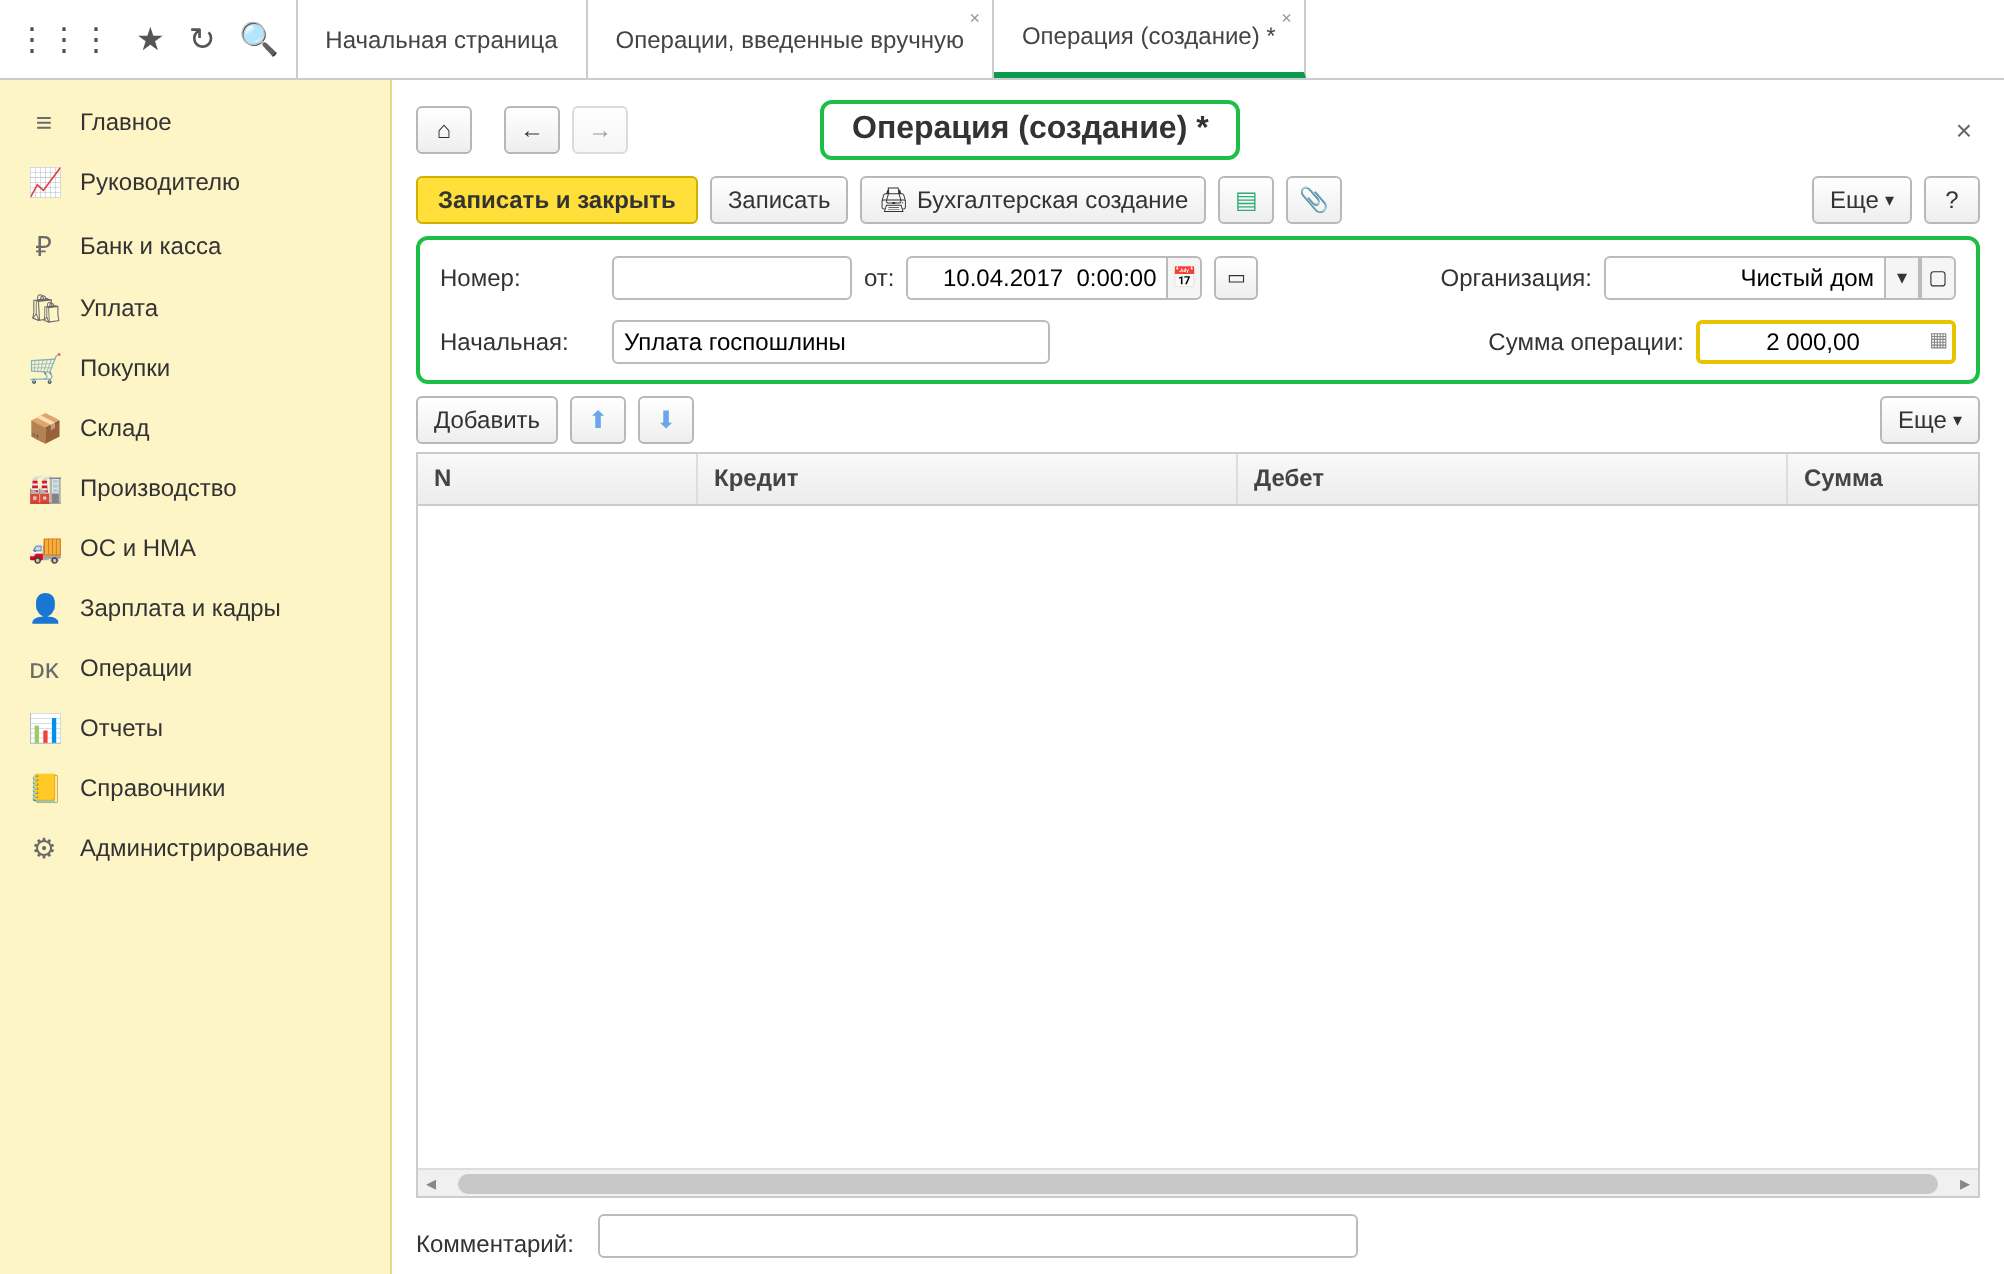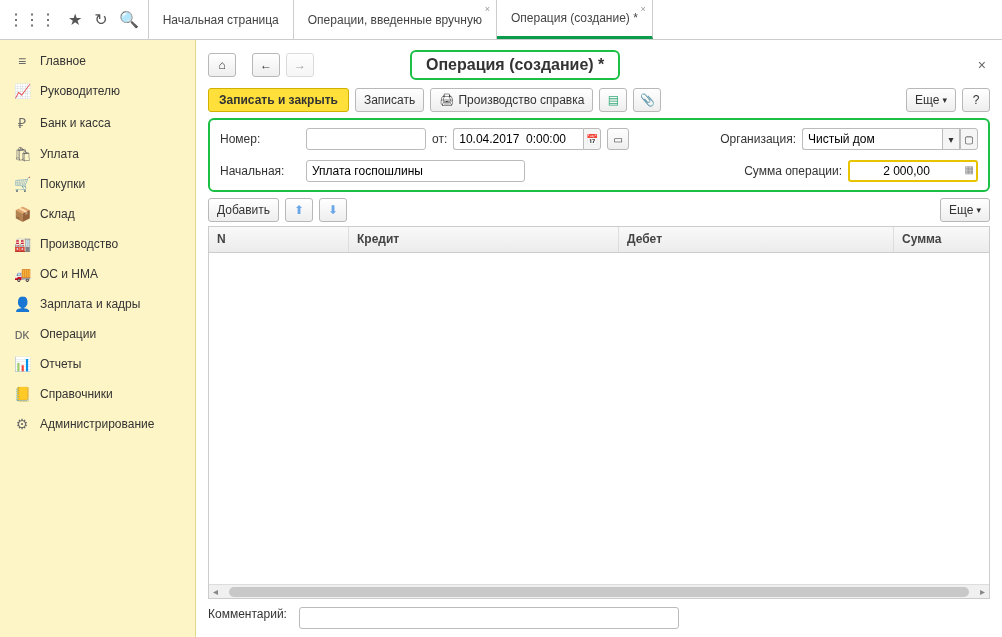--- a/index.html
+++ b/index.html
@@ -33,34 +33,34 @@
 .spacer { flex: 1; }
 
 .form-block { border: 2px solid #1bbf46; border-radius: 6px; padding: 8px 10px; display: flex; flex-direction: column; gap: 10px; margin-bottom: 6px; }
 .form-row { display: flex; align-items: center; gap: 6px; }
 .lbl { color: #333; }
 .inp { border: 1px solid #bbb; border-radius: 3px; height: 22px; padding: 0 5px; background: #fff; font-size: 12px; }
 .inp-sum { border: 2px solid #e8c400; text-align: center; padding-right: 18px; position: relative; }
 .sum-wrap { position: relative; }
 .sum-wrap .calc { position: absolute; right: 4px; top: 4px; font-size: 10px; color: #888; }
 .sel-wrap { display: flex; }
-.sel-wrap .inp { border-right: none; border-radius: 3px 0 0 3px; }
+.sel-wrap .inp { border-right: none; border-radius: 3px 0 0 3px; text-align: right; }
 .sel-btn { border: 1px solid #bbb; width: 18px; display: flex; align-items: center; justify-content: center; background: #f5f5f5; cursor: pointer; font-size: 10px; }
 .sel-btn.last { border-radius: 0 3px 3px 0; }
 
 .tbl-tool { display: flex; align-items: flex-end; gap: 6px; margin-bottom: 4px; }
 .table-wrap { border: 1px solid #ccc; flex: 1; min-height: 260px; display: flex; flex-direction: column; background: #fff; }
 .thead { display: flex; background: linear-gradient(#f9f9f9,#ececec); border-bottom: 1px solid #ccc; height: 26px; }
 .th { padding: 5px 8px; border-right: 1px solid #ddd; font-weight: bold; color: #444; }
 .tbody { flex: 1; }
 .hscroll { height: 14px; background: #f0f0f0; border-top: 1px solid #ddd; position: relative; }
 .hscroll .thumb { position: absolute; left: 20px; right: 20px; top: 2px; height: 10px; background: #c8c8c8; border-radius: 5px; }
 .hscroll .arr { position: absolute; top: 1px; font-size: 10px; color: #888; }
 
-.comment-row { display: flex; align-items: flex-start; gap: 12px; margin-top: 8px; }
+.comment-row { display: flex; align-items: flex-end; gap: 12px; margin-top: 8px; }
 </style>
 </head>
 <body>
 
 <div class="top-bar">
   <div class="top-icons">
     <span>⋮⋮⋮</span>
     <span>★</span>
     <span>↻</span>
     <span>🔍</span>
@@ -151,21 +151,21 @@
         </div>
       <div class="title-badge">Операция (создание) *</div>
       <div class="close-panel"><span>×</span></div>
     </div>
 
     <div class="action-row">
       <div class="btn btn-yellow">Записать и закрыть</div>
       <div class="btn">Записать</div>
       <div class="btn">
           <span style="margin-right:4px">🖨</span>
-          <span>Производство справка</span>
+          <span>Бухгалтерская создание</span>
         </div>
       <div class="btn icon-only">
           <span style="color:#3a7">▤</span>
         </div>
       <div class="btn icon-only">
           <span>📎</span>
         </div>
       <div class="spacer"></div>
       <div class="btn">
           <span>Еще</span>

